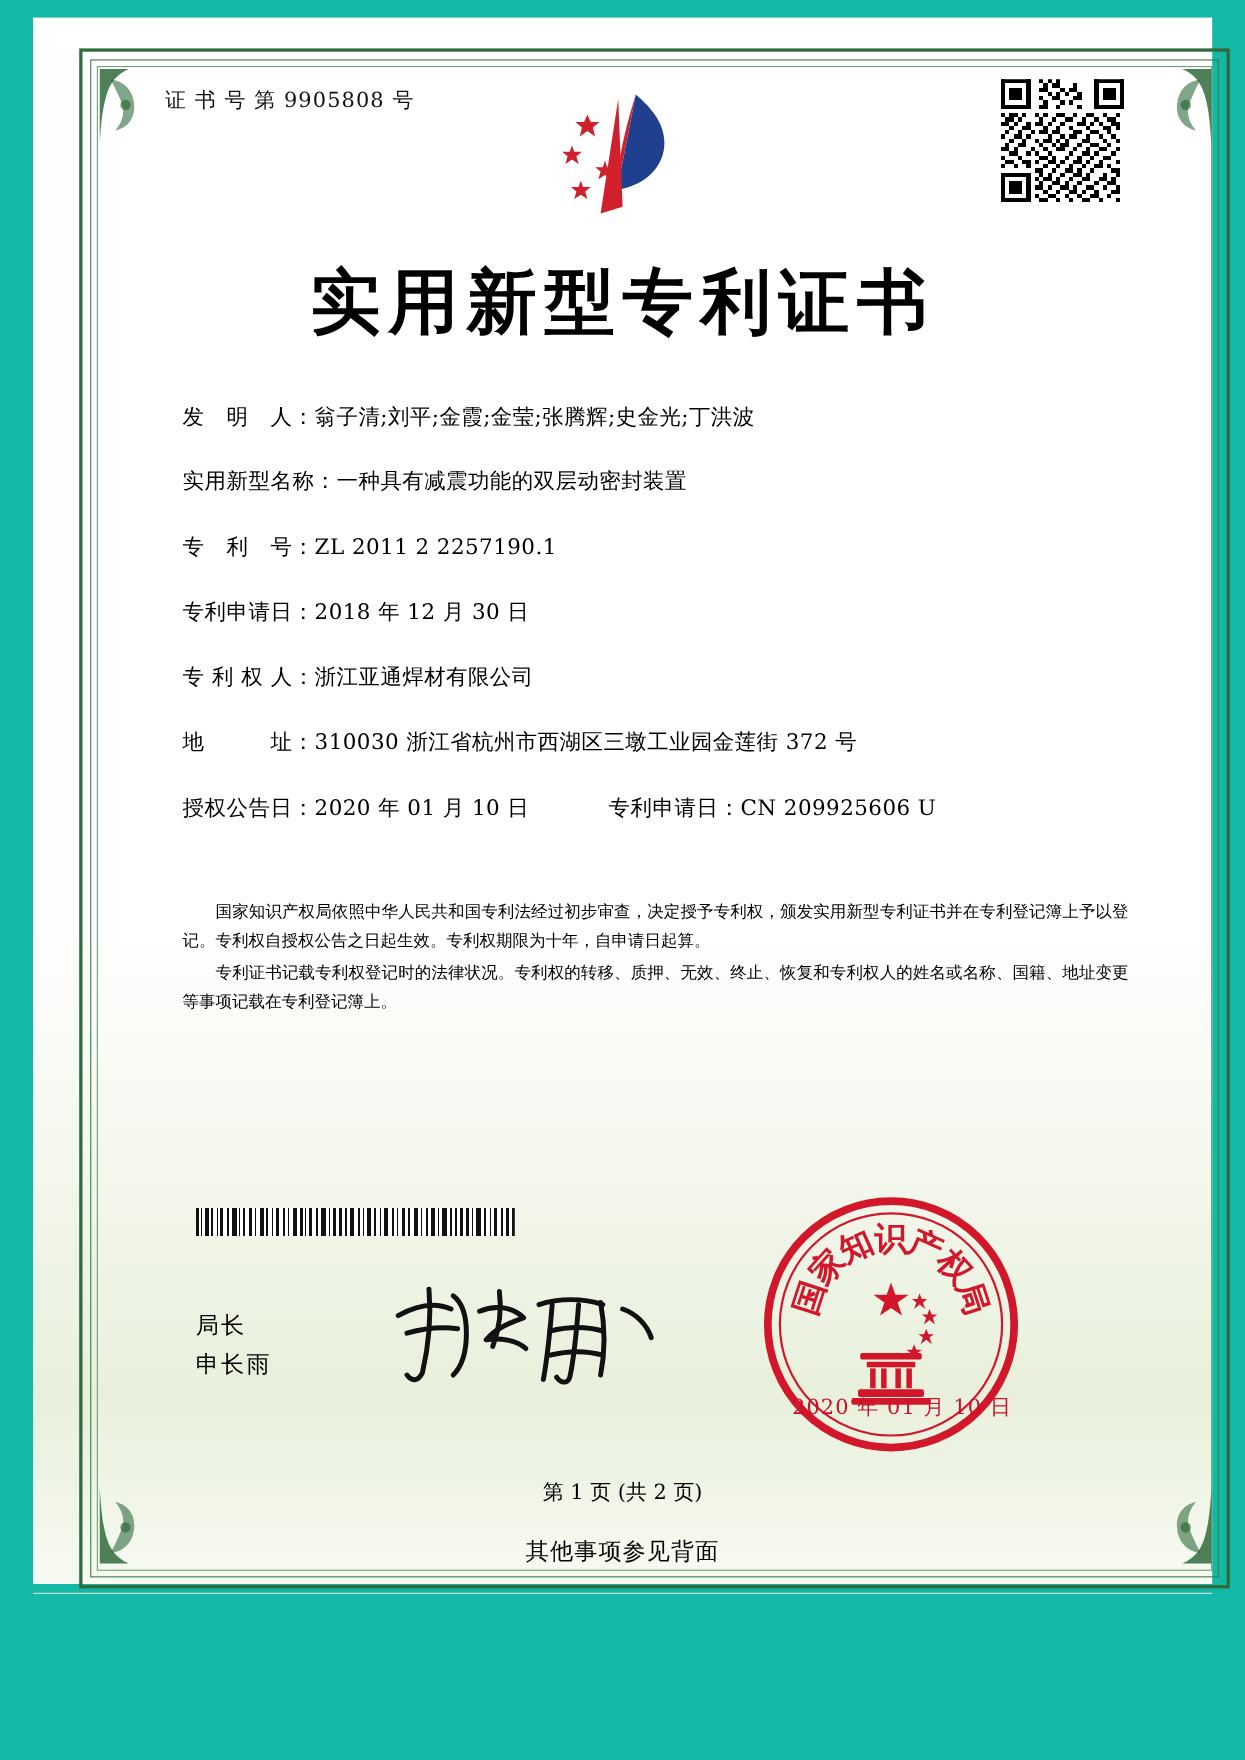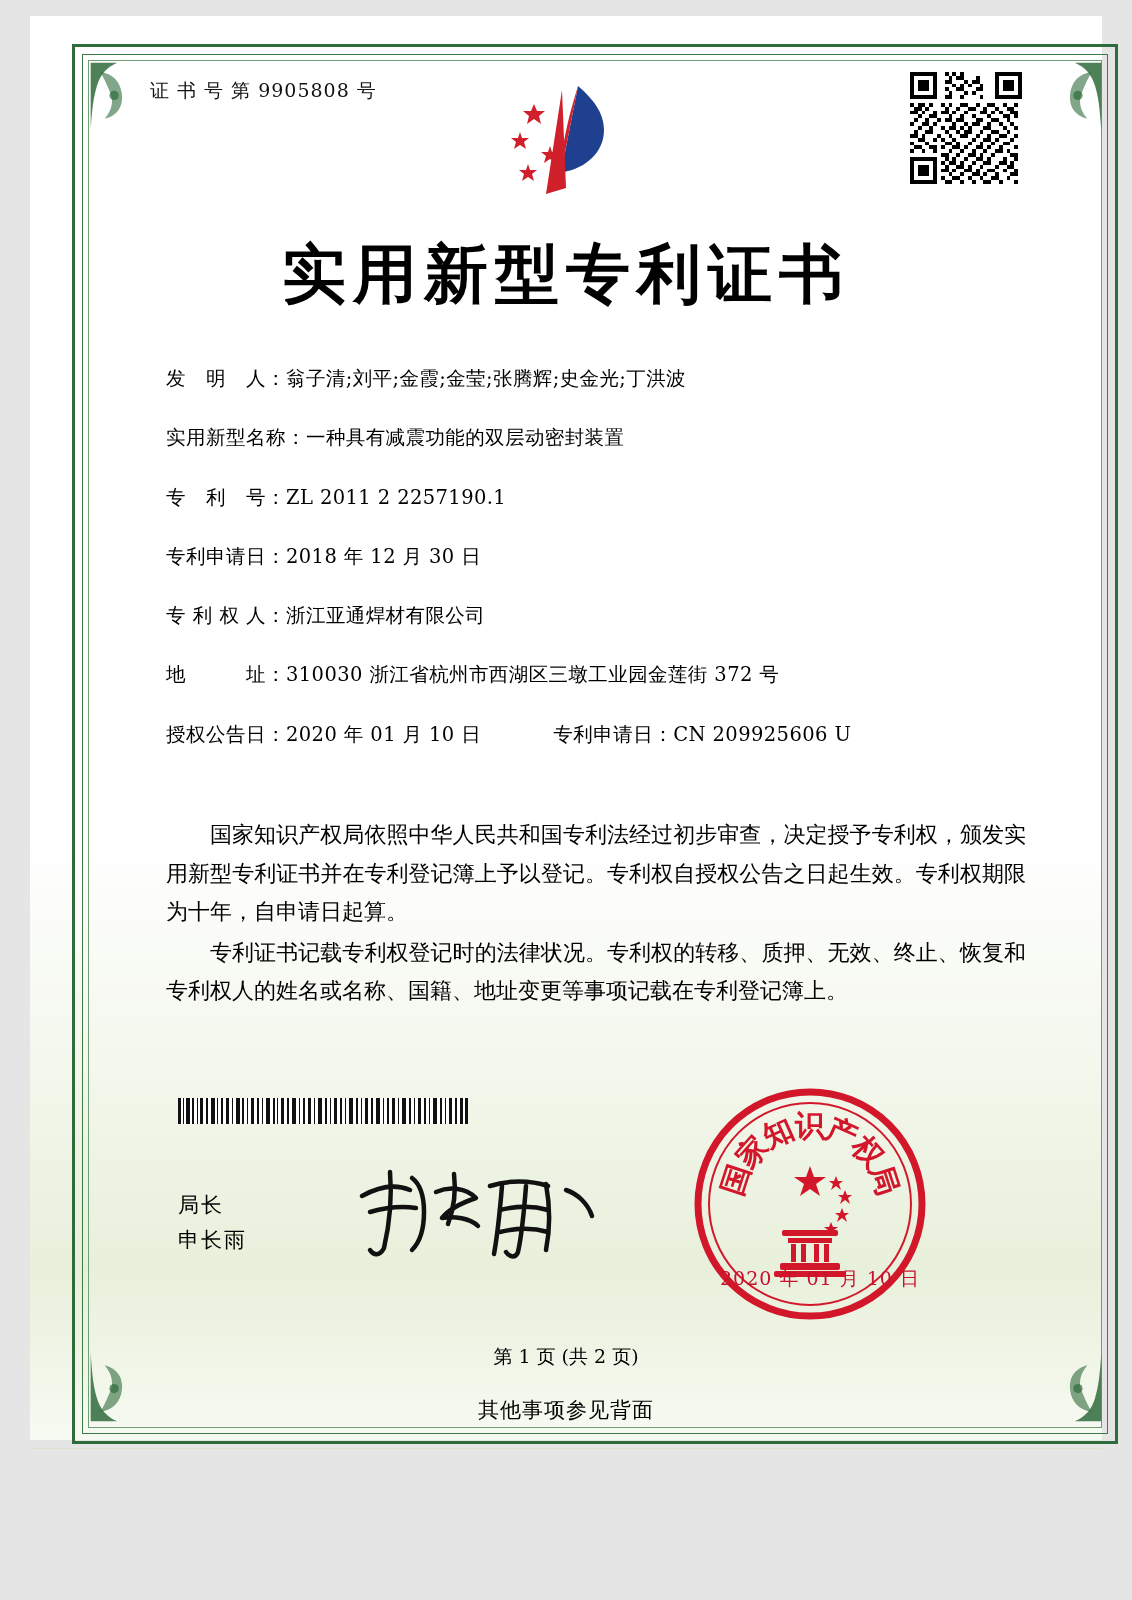--- a/index.html
+++ b/index.html
@@ -13,21 +13,21 @@
     font-family: "DejaVu Serif", "Liberation Serif", serif;
     position: relative;
     overflow: hidden;
   }
 
   .page {
     position: absolute;
     left: 0; top: 0;
     width: 1132px;
     height: 1600px;
-    background: #e5e5e5;
+    background: #14b8a6;
   }
 
   
   .sheet {
     position: absolute;
     left: 30px;
     top: 16px;
     width: 1072px;
     height: 1424px;
     background: linear-gradient(to bottom, #ffffff 0%, #ffffff 58%, #f3f7ec 74%, #e8f0db 88%, #f7faf2 100%);
@@ -133,21 +133,21 @@
     letter-spacing: 0.4px;
   }
   .row.two .val { flex: 0 0 auto; }
   .spacer-mid { display:inline-block; width: 72px; }
 
   .para-block {
     position: absolute;
     left: 136px;
     top: 800px;
     width: 860px;
-    font-size: 22px;
+    font-size: 15px;
     line-height: 1.75;
     color: #000;
     text-align: justify;
   }
   .para-block p {
     margin: 0 0 2px 0;
     text-indent: 2em;
   }
 
   

